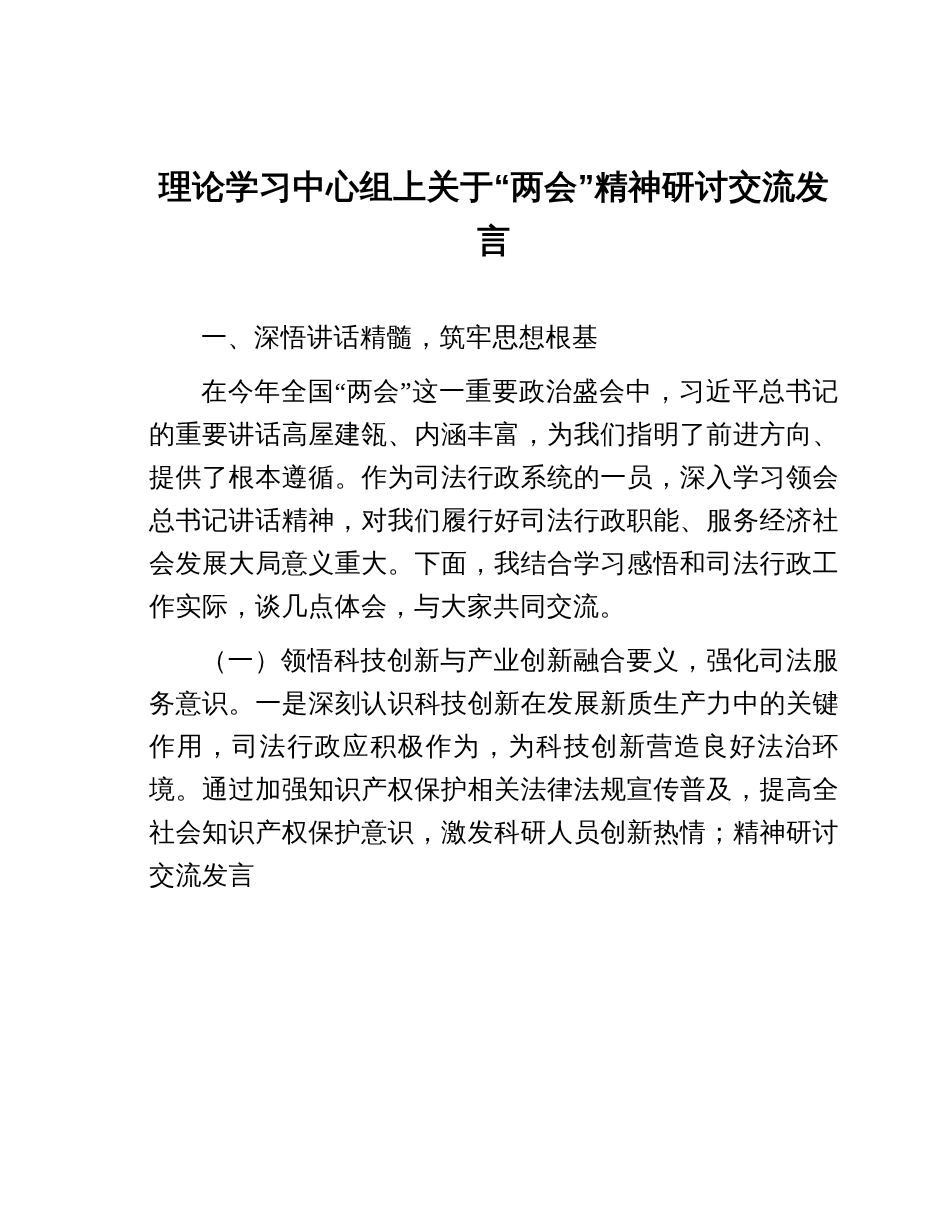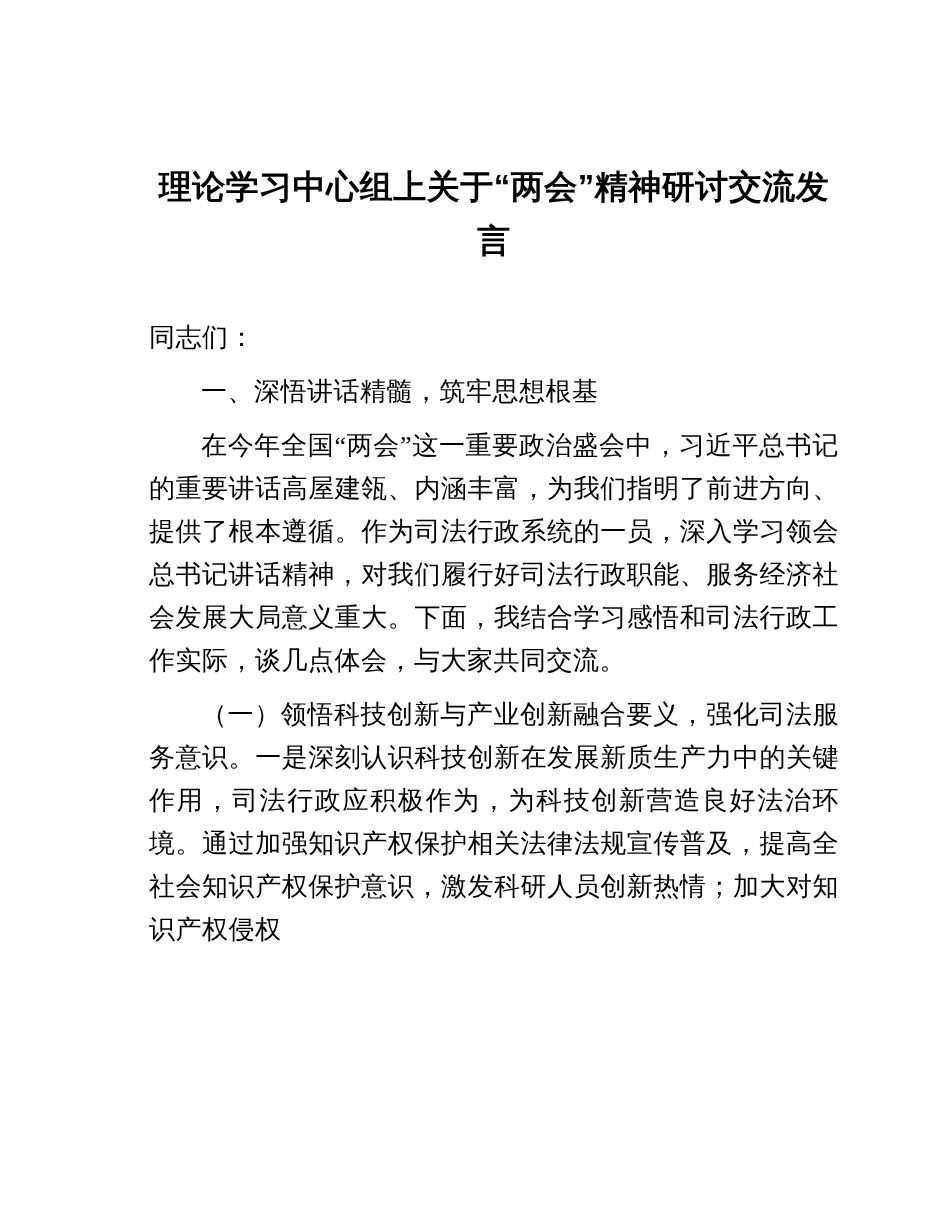--- a/index.html
+++ b/index.html
@@ -50,24 +50,23 @@
 </head>
 <body>
 
 <div class="page">
   <div class="content">
 
     <h1 class="doc-title">理论学习中心组上关于“两会”精神研讨交流发言</h1>
 
     <div class="body-text">
 
-      <p class="salutation">同志们：</p>
 
       <p class="para">一、深悟讲话精髓，筑牢思想根基</p>
 
       <p class="para">在今年全国“两会”这一重要政治盛会中，习近平总书记的重要讲话高屋建瓴、内涵丰富，为我们指明了前进方向、提供了根本遵循。作为司法行政系统的一员，深入学习领会总书记讲话精神，对我们履行好司法行政职能、服务经济社会发展大局意义重大。下面，我结合学习感悟和司法行政工作实际，谈几点体会，与大家共同交流。</p>
 
 
-      <p class="para">（一）领悟科技创新与产业创新融合要义，强化司法服务意识。一是深刻认识科技创新在发展新质生产力中的关键作用，司法行政应积极作为，为科技创新营造良好法治环境。通过加强知识产权保护相关法律法规宣传普及，提高全社会知识产权保护意识，激发科研人员创新热情；加大对知识产权侵权</p>
+      <p class="para">（一）领悟科技创新与产业创新融合要义，强化司法服务意识。一是深刻认识科技创新在发展新质生产力中的关键作用，司法行政应积极作为，为科技创新营造良好法治环境。通过加强知识产权保护相关法律法规宣传普及，提高全社会知识产权保护意识，激发科研人员创新热情；精神研讨交流发言</p>
 
     </div>
   </div>
 </div>
 
 </body></html>

